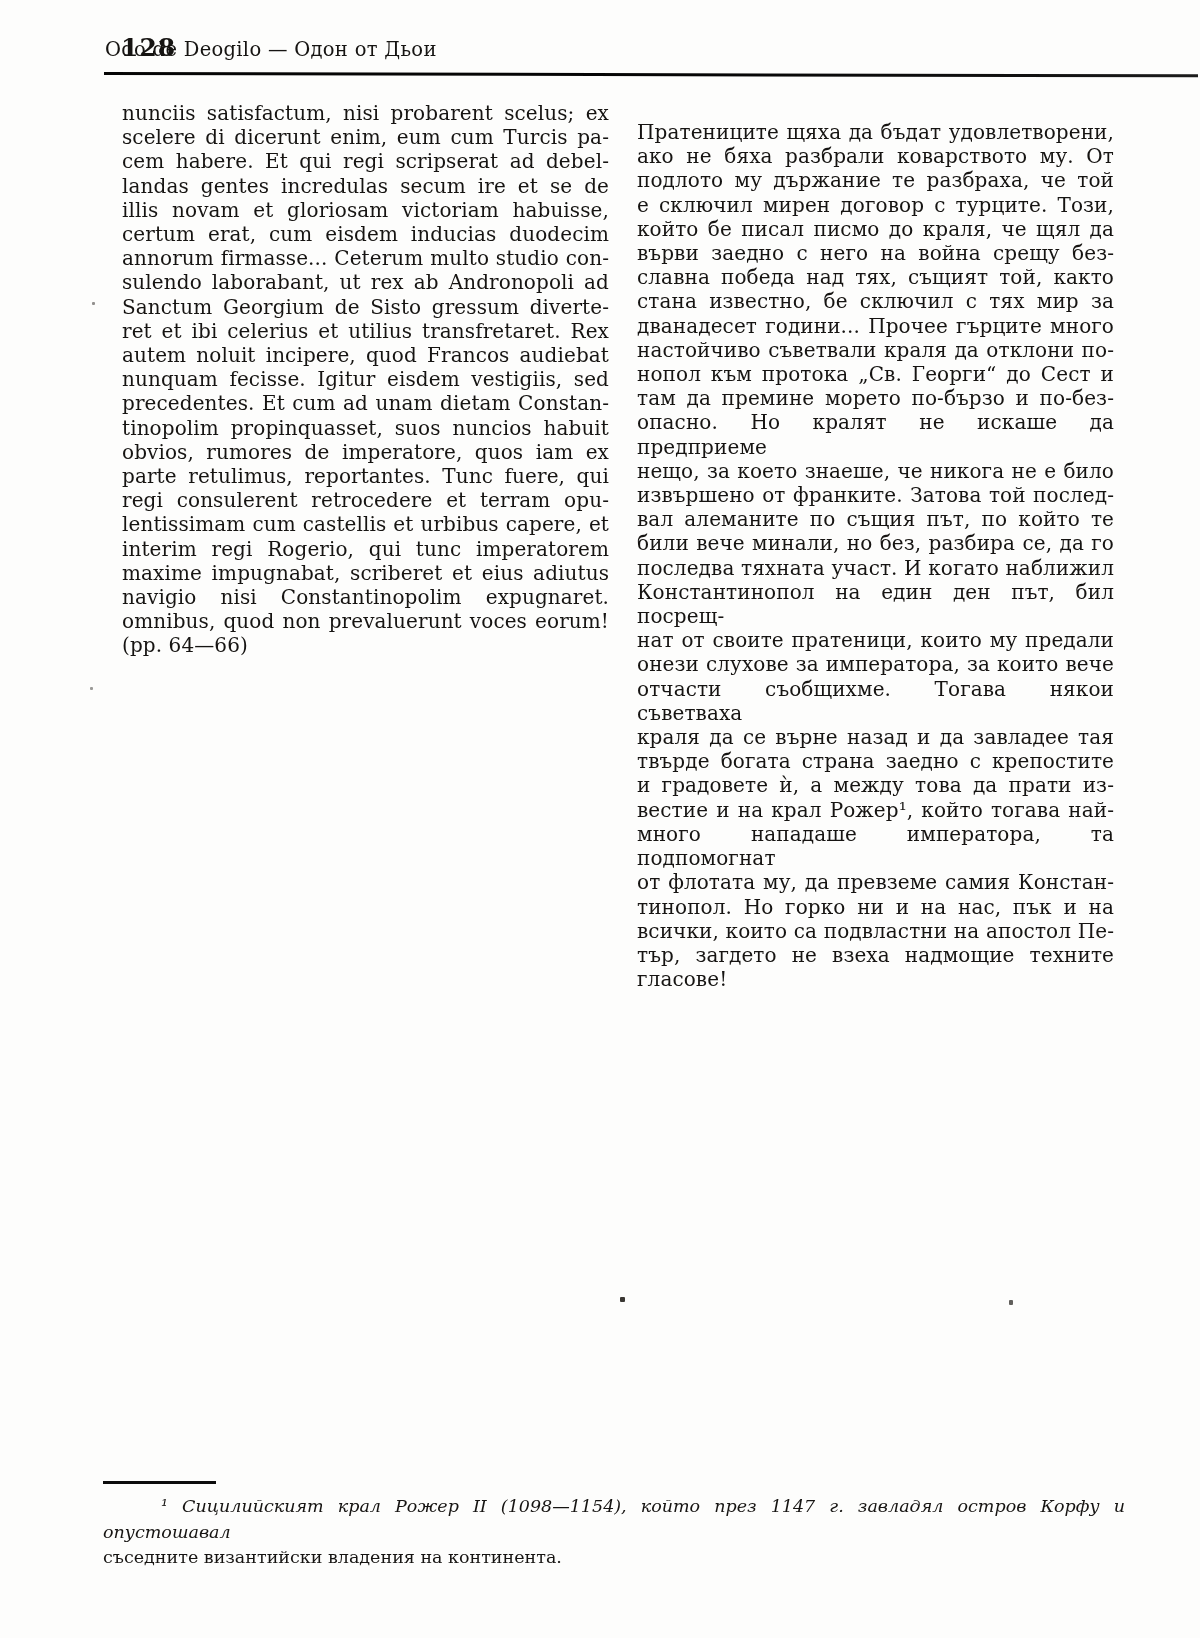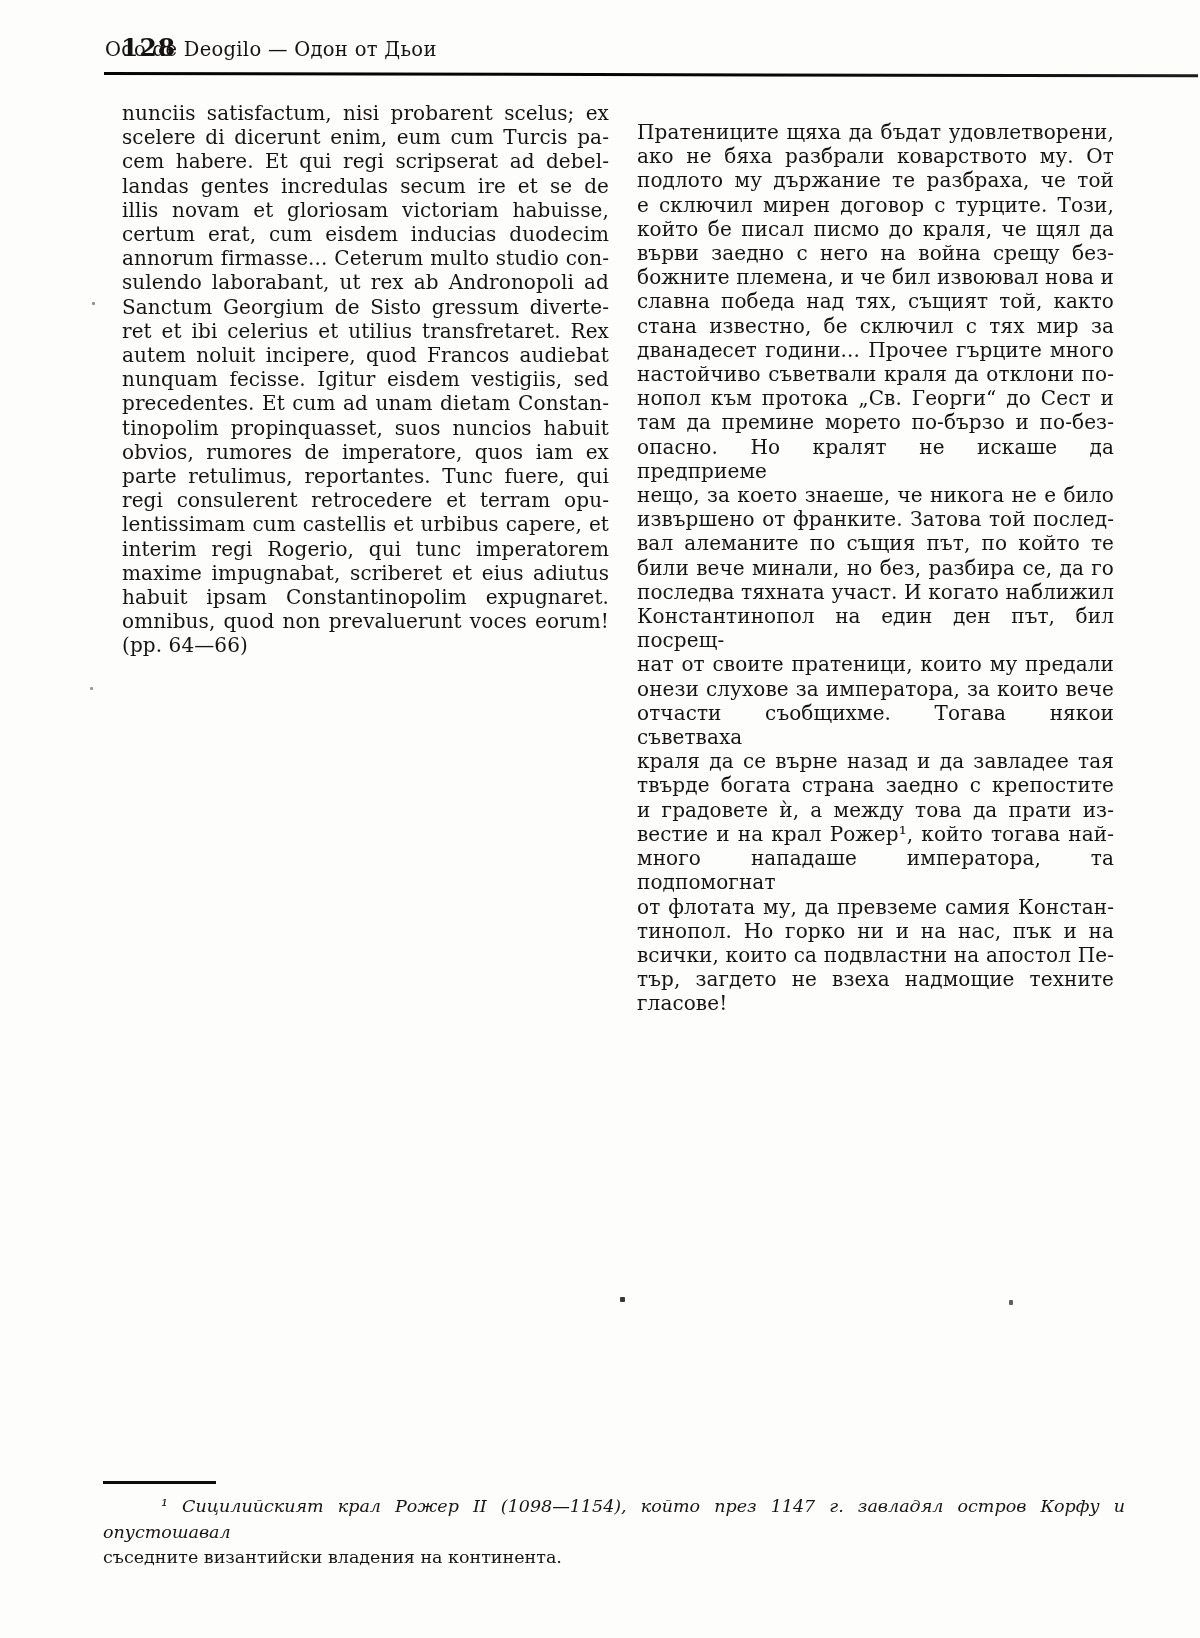--- a/index.html
+++ b/index.html
@@ -109,33 +109,32 @@
     <div class="tline">autem noluit incipere, quod Francos audiebat</div>
     <div class="tline">nunquam fecisse. Igitur eisdem vestigiis, sed</div>
     <div class="tline">precedentes. Et cum ad unam dietam Constan-</div>
     <div class="tline">tinopolim propinquasset, suos nuncios habuit</div>
     <div class="tline">obvios, rumores de imperatore, quos iam ex</div>
     <div class="tline">parte retulimus, reportantes. Tunc fuere, qui</div>
     <div class="tline">regi consulerent retrocedere et terram opu-</div>
     <div class="tline">lentissimam cum castellis et urbibus capere, et</div>
     <div class="tline">interim regi Rogerio, qui tunc imperatorem</div>
     <div class="tline">maxime impugnabat, scriberet et eius adiutus</div>
-    <div class="tline">habuit ipsam Constantinopolim expugnaret.</div>
+    <div class="tline">navigio nisi Constantinopolim expugnaret.</div>
     <div class="tline">omnibus, quod non prevaluerunt voces eorum!</div>
     <div class="tline">(pp. 64—66)</div>
   </div>
 
 <div class="col col-right">
     <div class="tline">Пратениците щяха да бъдат удовлетворени,</div>
     <div class="tline">ако не бяха разбрали коварството му. От</div>
     <div class="tline">подлото му държание те разбраха, че той</div>
     <div class="tline">е сключил мирен договор с турците. Този,</div>
     <div class="tline">който бе писал писмо до краля, че щял да</div>
     <div class="tline">върви заедно с него на война срещу без-</div>
-    <div class="tline">божните племена, и че бил извоювал нова и</div>
     <div class="tline">славна победа над тях, същият той, както</div>
     <div class="tline">стана известно, бе сключил с тях мир за</div>
     <div class="tline">дванадесет години... Прочее гърците много</div>
     <div class="tline">настойчиво съветвали краля да отклони по-</div>
     <div class="tline">нопол към протока „Св. Георги“ до Сест и</div>
     <div class="tline">там да премине морето по-бързо и по-без-</div>
     <div class="tline">опасно. Но кралят не искаше да предприеме</div>
     <div class="tline">нещо, за което знаеше, че никога не е било</div>
     <div class="tline">извършено от франките. Затова той послед-</div>
     <div class="tline">вал алеманите по същия път, по който те</div>

